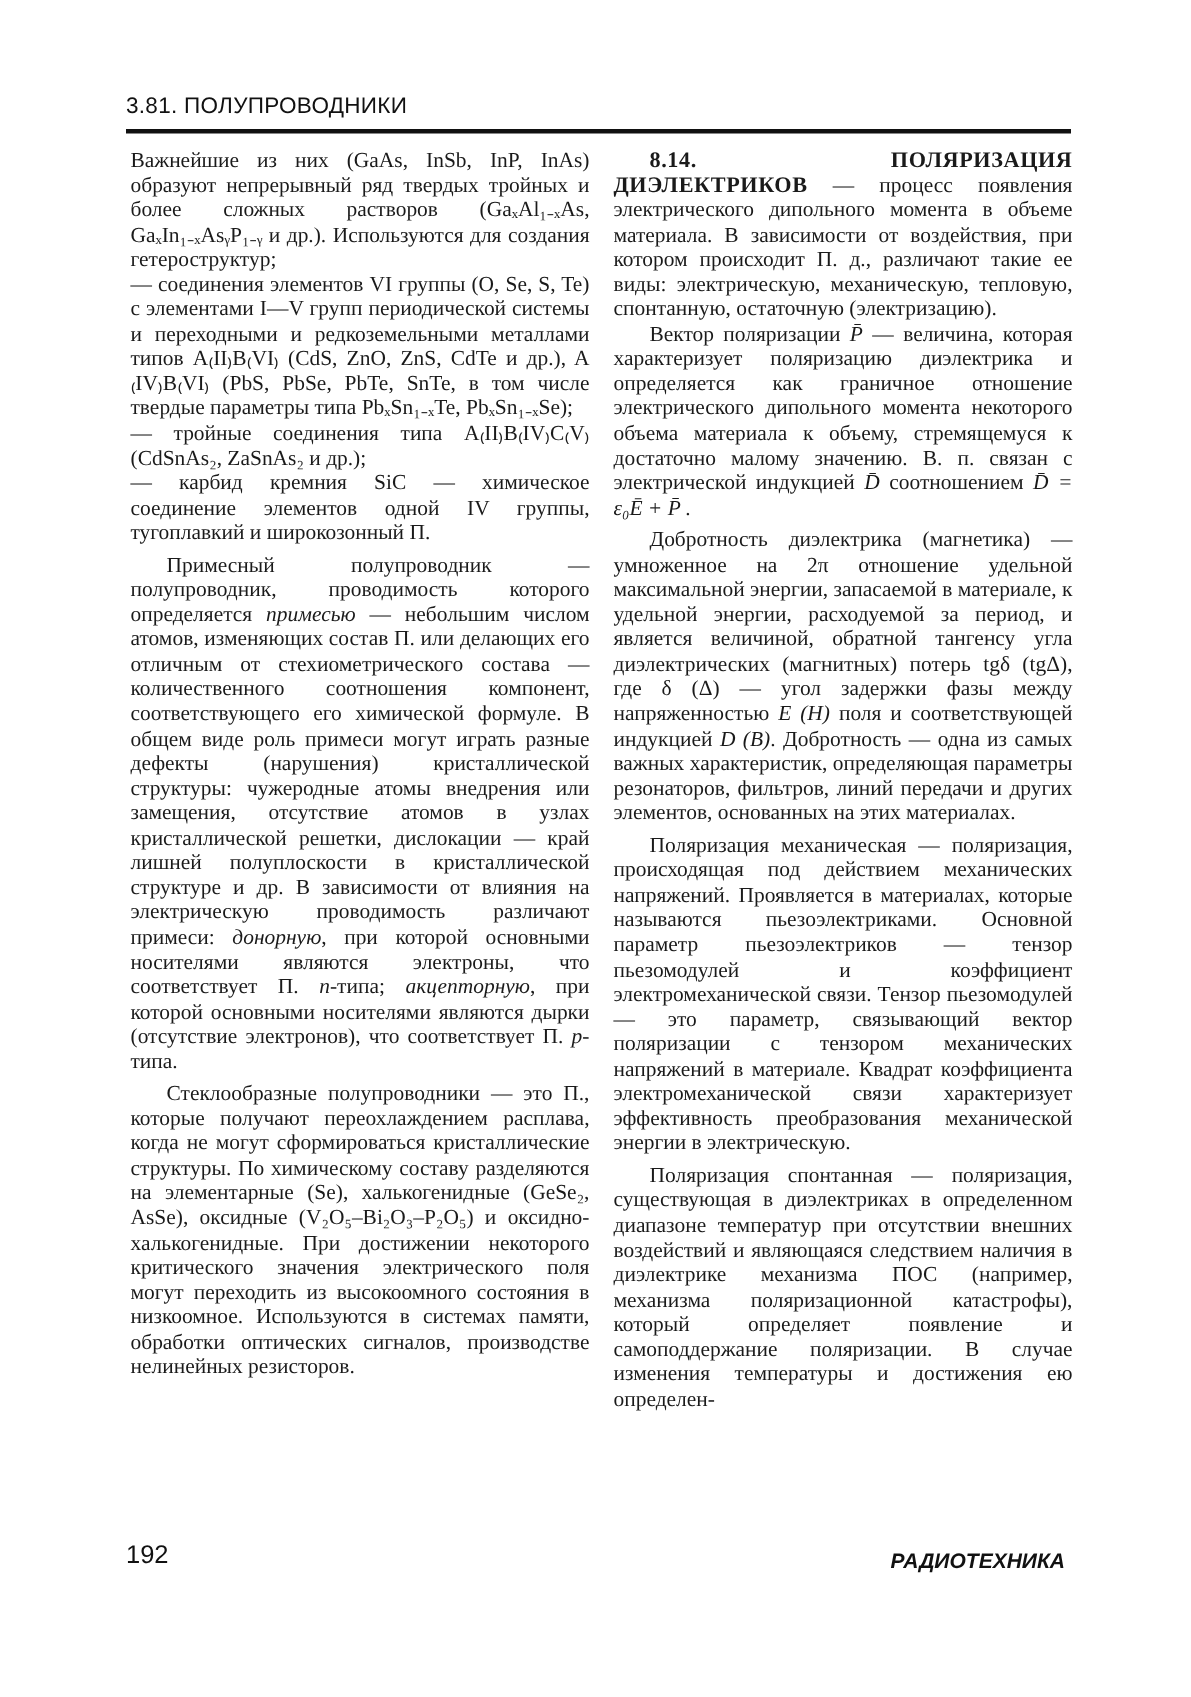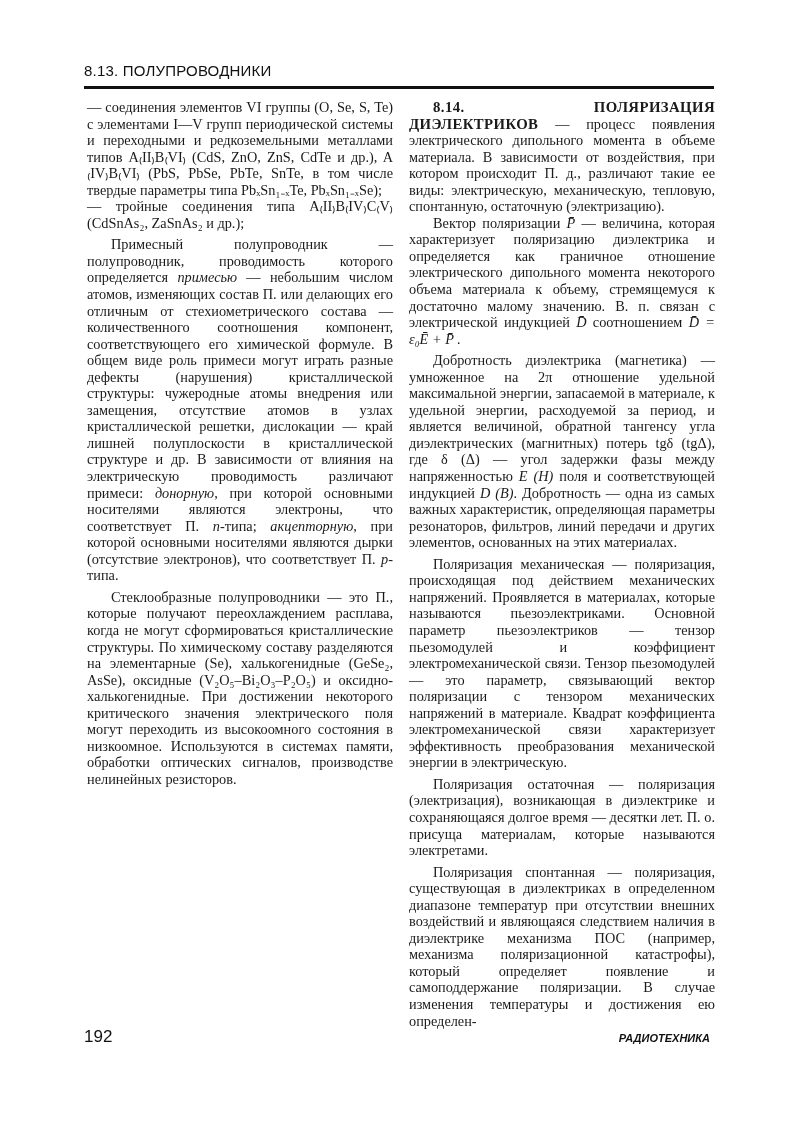--- a/index.html
+++ b/index.html
@@ -24,39 +24,40 @@
   .gap { margin-top: 5px !important; }
   b.term { font-weight: normal; }
   i { font-style: italic; }
   .sec-title { font-weight: bold; font-size: 14.8px; letter-spacing: 0.4px; }
   .footer-num {
     position: absolute; left: 84px; top: 1027px;
     font-family: "Liberation Sans", sans-serif; font-size: 17px; color: #111; text-align: center;
   }
   .footer-book {
     position: absolute; right: 84px; top: 1032px;
-    font-family: "Liberation Sans", sans-serif; font-size: 11px; font-style: italic; font-weight: bold; color: #111;
+    font-family: "Liberation Sans", sans-serif; font-size: 14px; font-style: italic; font-weight: bold; color: #111;
   }
 </style>
 </head>
 <body>
 
-<div class="running-head">8.13. ПОЛУПРОВОДНИКИ</div>
+<div class="running-head">3.81. ПОЛУПРОВОДНИКИ</div>
 <div class="head-rule"></div>
 
 <div class="col left">
+  <p>Важнейшие из них (GaAs, InSb, InP, InAs) образуют непрерывный ряд твердых тройных и более сложных растворов (GaₓAl₁₋ₓAs, GaₓIn₁₋ₓAsᵧP₁₋ᵧ и др.). Используются для создания гетероструктур;</p>
   <p>— соединения элементов VI группы (O, Se, S, Te) с элементами I—V групп периодической системы и переходными и редкоземельными металлами типов A₍II₎B₍VI₎ (CdS, ZnO, ZnS, CdTe и др.), A ₍IV₎B₍VI₎ (PbS, PbSe, PbTe, SnTe, в том числе твердые параметры типа PbₓSn₁₋ₓTe, PbₓSn₁₋ₓSe);</p>
   <p>— тройные соединения типа A₍II₎B₍IV₎C₍V₎ (CdSnAs₂, ZaSnAs₂ и др.);</p>
+  <p>— карбид кремния SiC — химическое соединение элементов одной IV группы, тугоплавкий и широкозонный П.</p>
   <p class="indent gap"><b class="term">Примесный полупроводник</b><span> — полупроводник, проводимость которого определяется </span><i>примесью</i><span> — небольшим числом атомов, изменяющих состав П. или делающих его отличным от стехиометрического состава — количественного соотношения компонент, соответствующего его химической формуле. В общем виде роль примеси могут играть разные дефекты (нарушения) кристаллической структуры: чужеродные атомы внедрения или замещения, отсутствие атомов в узлах кристаллической решетки, дислокации — край лишней полуплоскости в кристаллической структуре и др. В зависимости от влияния на электрическую проводимость различают примеси: </span><i>донорную</i><span>, при которой основными носителями являются электроны, что соответствует П. </span><i>n</i><span>-типа; </span><i>акцепторную</i><span>, при которой основными носителями являются дырки (отсутствие электронов), что соответствует П. </span><i>p</i><span>-типа.</span></p>
   <p class="indent gap"><b class="term">Стеклообразные полупроводники</b><span> — это П., которые получают переохлаждением расплава, когда не могут сформироваться кристаллические структуры. По химическому составу разделяются на элементарные (Se), халькогенидные (GeSe₂, AsSe), оксидные (V₂O₅–Bi₂O₃–P₂O₅) и оксидно-халькогенидные. При достижении некоторого критического значения электрического поля могут переходить из высокоомного состояния в низкоомное. Используются в системах памяти, обработки оптических сигналов, производстве нелинейных резисторов.</span></p>
 </div>
 
 <div class="col right">
   <p class="indent"><b class="sec-title">8.14. ПОЛЯРИЗАЦИЯ ДИЭЛЕКТРИКОВ</b><span> — процесс появления электрического дипольного момента в объеме материала. В зависимости от воздействия, при котором происходит П. д., различают такие ее виды: электрическую, механическую, тепловую, спонтанную, остаточную (электризацию).</span></p>
   <p class="indent"><b class="term">Вектор поляризации</b> <i>P̄</i><span> — величина, которая характеризует поляризацию диэлектрика и определяется как граничное отношение электрического дипольного момента некоторого объема материала к объему, стремящемуся к достаточно малому значению. В. п. связан с электрической индукцией </span><i>D̄</i><span> соотношением </span><i>D̄ = ε₀Ē + P̄ .</i></p>
   <p class="indent gap"><b class="term">Добротность диэлектрика (магнетика)</b><span> — умноженное на 2π отношение удельной максимальной энергии, запасаемой в материале, к удельной энергии, расходуемой за период, и является величиной, обратной тангенсу угла диэлектрических (магнитных) потерь tgδ (tgΔ), где δ (Δ) — угол задержки фазы между напряженностью </span><i>E (H)</i><span> поля и соответствующей индукцией </span><i>D (B)</i><span>. Добротность — одна из самых важных характеристик, определяющая параметры резонаторов, фильтров, линий передачи и других элементов, основанных на этих материалах.</span></p>
   <p class="indent gap"><b class="term">Поляризация механическая</b><span> — поляризация, происходящая под действием механических напряжений. Проявляется в материалах, которые называются пьезоэлектриками. Основной параметр пьезоэлектриков — тензор пьезомодулей и коэффициент электромеханической связи. Тензор пьезомодулей — это параметр, связывающий вектор поляризации с тензором механических напряжений в материале. Квадрат коэффициента электромеханической связи характеризует эффективность преобразования механической энергии в электрическую.</span></p>
-  <p class="indent gap"><b class="term">Поляризация остаточная</b><span> — поляризация (электризация), возникающая в диэлектрике и сохраняющаяся долгое время — десятки лет. П. о. присуща материалам, которые называются электретами.</span></p>
   <p class="indent gap"><b class="term">Поляризация спонтанная</b><span> — поляризация, существующая в диэлектриках в определенном диапазоне температур при отсутствии внешних воздействий и являющаяся следствием наличия в диэлектрике механизма ПОС (например, механизма поляризационной катастрофы), который определяет появление и самоподдержание поляризации. В случае изменения температуры и достижения ею определен-</span></p>
 </div>
 
 <div class="footer-num">192</div>
 <div class="footer-book">РАДИОТЕХНИКА</div>
 
 </body></html>

